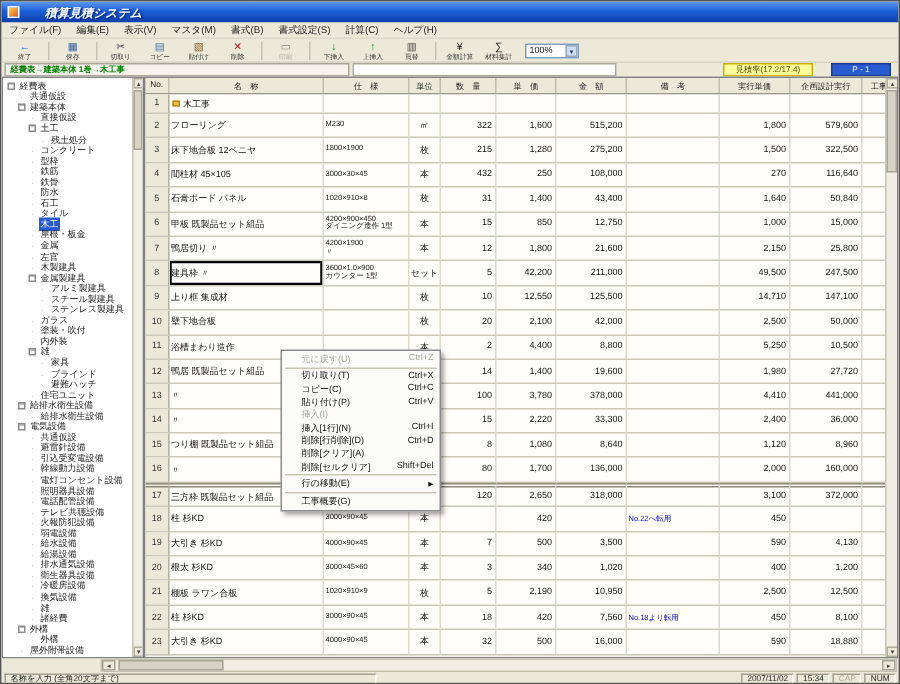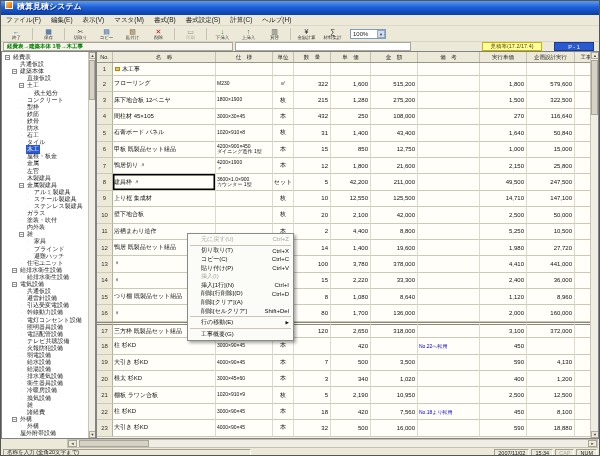--- a/index.html
+++ b/index.html
@@ -1,22 +1,22 @@
 <!DOCTYPE html>
 <html><head>
 <meta charset="utf-8">
 <style>
   html,body{margin:0;padding:0;background:#9a9a9a;}
   *{box-sizing:border-box;font-family:"Liberation Sans","DejaVu Sans",sans-serif;}
   .page{position:relative;width:600px;height:456px;background:#ece9d8;overflow:hidden;border:1px solid #555;}
 
   
   .titlebar{height:14px;background:linear-gradient(#5c9bf0,#1d5fd8 45%,#0b3ea6);color:#fff;
-    display:flex;gap:4px;padding:0 4px;font-size:8px;font-weight:bold;
-    text-shadow:1px 1px 1px #00257a;}
+    display:flex;align-items:center;gap:17px;padding:0 4px;font-size:8px;font-weight:bold;
+    text-shadow:1px 1px 1px #00257a;font-style:italic;}
   .appicon{width:8px;height:8px;background:linear-gradient(135deg,#ffd24a,#e05a1a);border:1px solid #fff;flex:none;}
 
   
   .menubar{height:11px;background:#ece9d8;display:flex;align-items:center;font-size:6.5px;color:#222;
     border-bottom:1px solid #dcd8ca;}
   .menu-item{padding:0 5px;height:100%;display:flex;align-items:center;}
 
   
   .toolbar{height:16px;background:#ece9d8;display:flex;align-items:center;gap:1px;padding:0 3px;
     border-bottom:1px solid #d6d2c4;}

